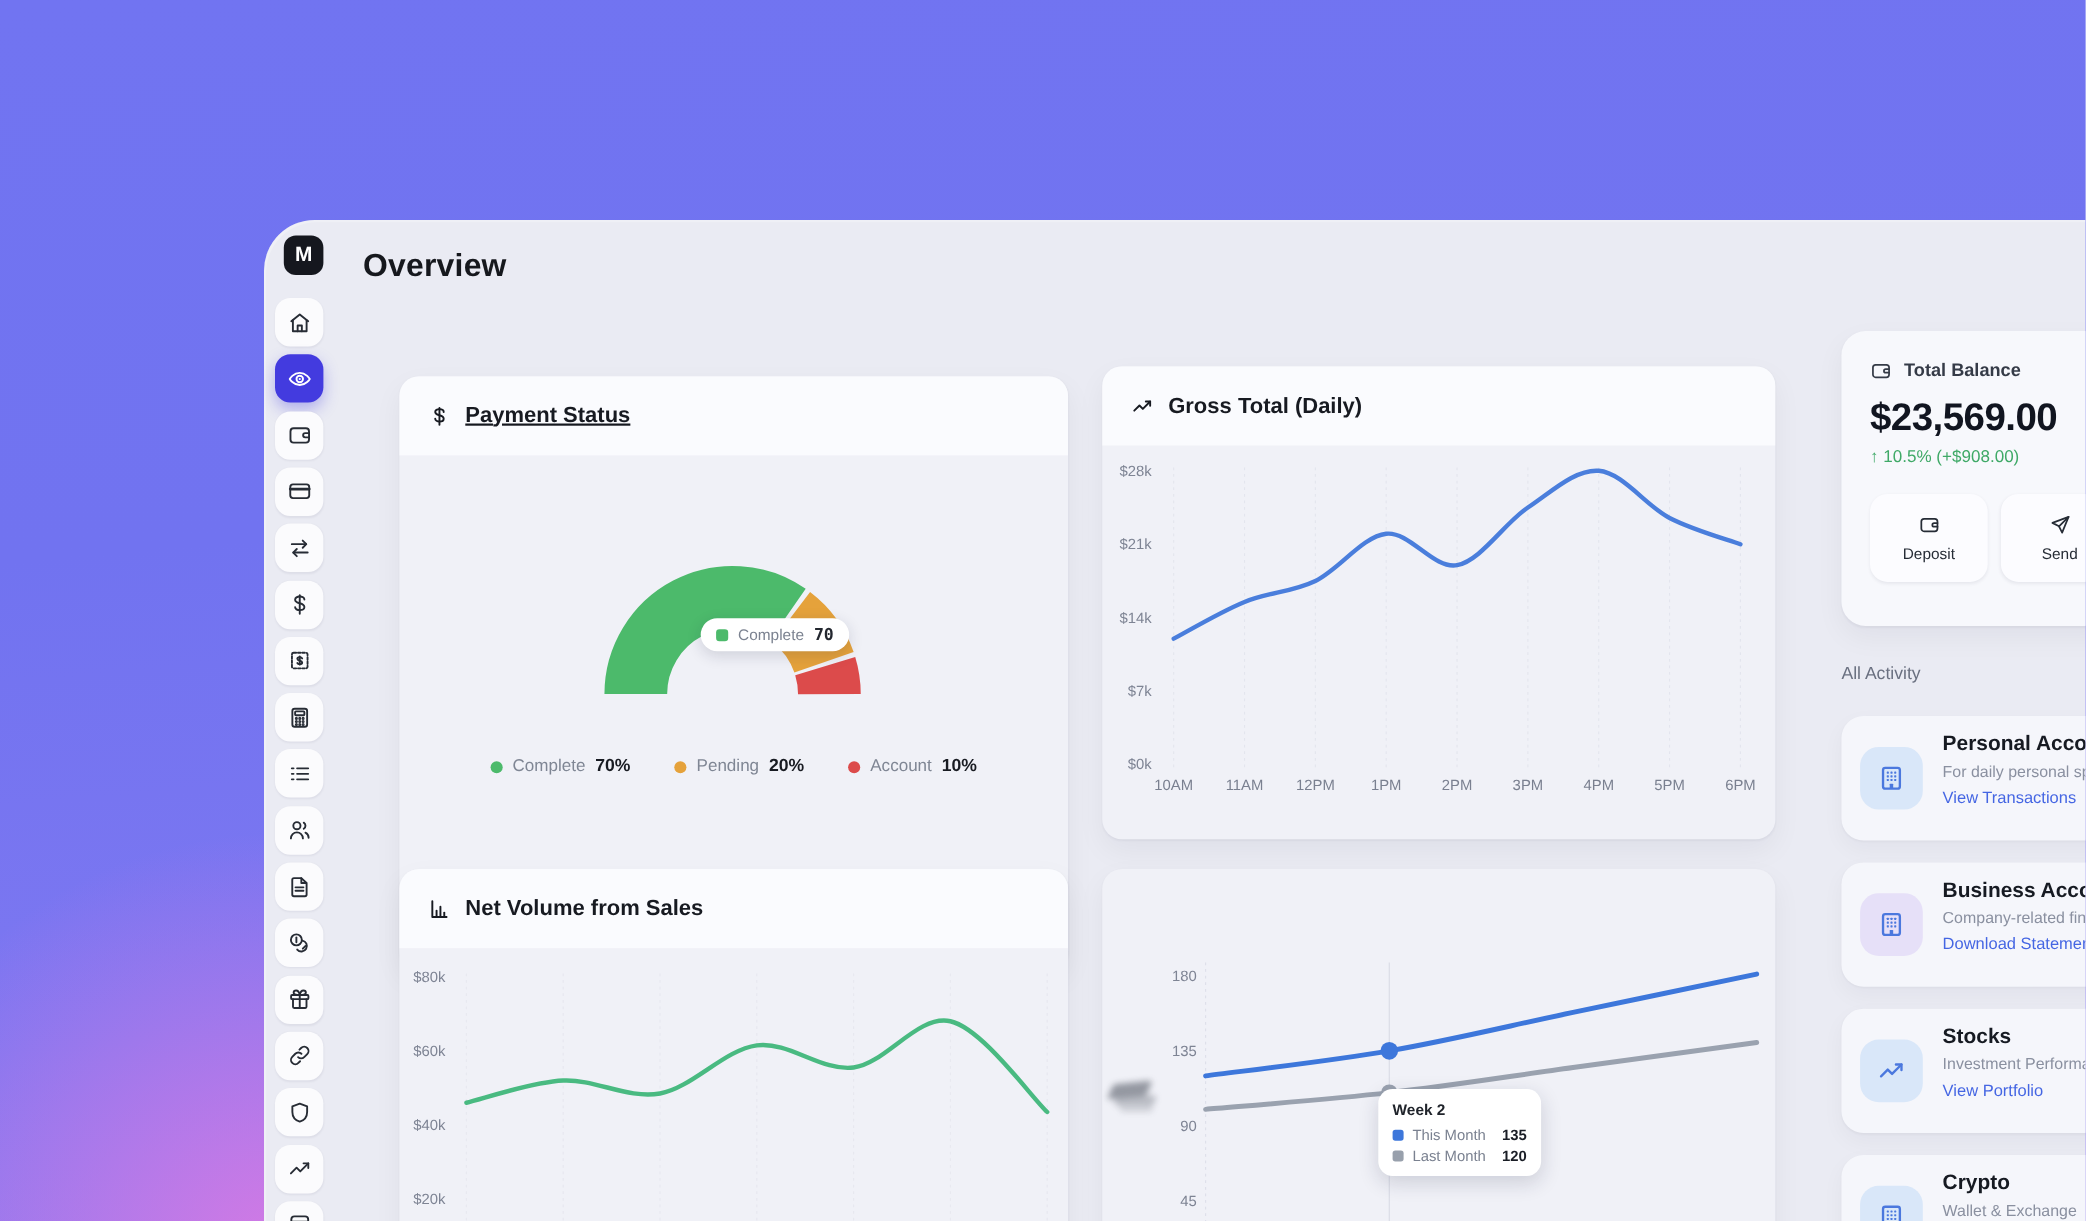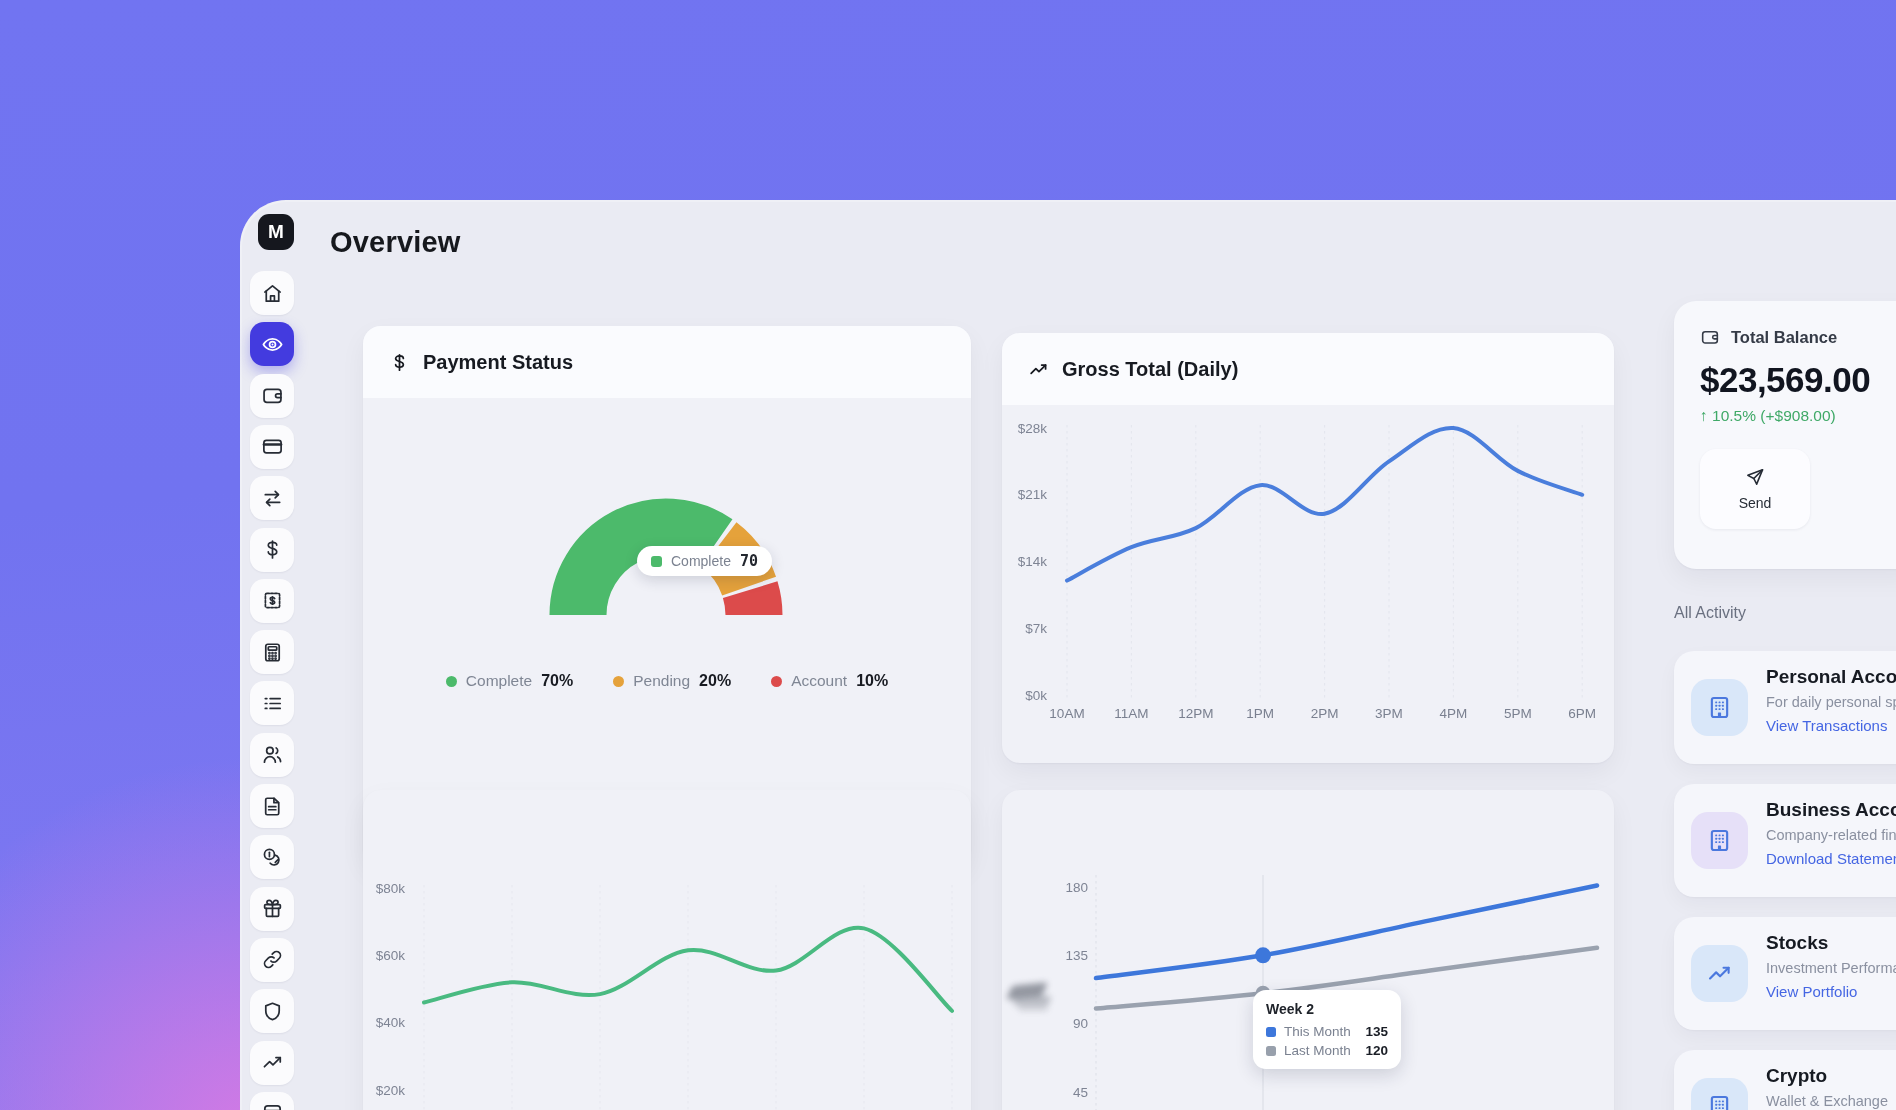--- a/index.html
+++ b/index.html
@@ -229,21 +229,21 @@
         </svg>
       </div>
       <div class="side-btn" style="top: 891.8px;">
         <svg width="23" height="23" viewBox="0 0 24 24" fill="none" stroke="currentColor" stroke-width="1.8" stroke-linecap="round" stroke-linejoin="round">
           <rect x="4" y="4" width="16" height="16" rx="3"></rect>
           <path d="M4 9h16"></path>
         </svg>
       </div>
     </nav>
 
-  <section class="card" style="left:123px; top:126px; width:608px; height:540px;">
+  <section class="card" style="left:123px; top:142px; width:608px; height:540px;text-decoration:underline;">
     <div class="card-head">
       <span id="ph-ic" style="display:flex">
           <svg width="21" height="21" viewBox="0 0 24 24" fill="none" stroke="currentColor" stroke-width="2" stroke-linecap="round" stroke-linejoin="round">
             <path d="M12 3.2v17.6"></path>
             <path d="M16.4 7.4c0-1.8-2-2.9-4.4-2.9s-4.4 1.1-4.4 3c0 4.4 8.8 2.3 8.8 6.9 0 1.9-2 3-4.4 3s-4.4-1.1-4.4-2.9"></path>
           </svg>
         </span>
       <span>Payment Status</span>
     </div>
     <svg id="gauge-svg" class="chart-svg" width="608" height="430" viewBox="0 0 608 430">
@@ -307,20 +307,31 @@
         <text x="322.6" y="385" text-anchor="middle" font-size="13.5" fill="#7A8090">2PM</text>
         <text x="387" y="385" text-anchor="middle" font-size="13.5" fill="#7A8090">3PM</text>
         <text x="451.40000000000003" y="385" text-anchor="middle" font-size="13.5" fill="#7A8090">4PM</text>
         <text x="515.8000000000001" y="385" text-anchor="middle" font-size="13.5" fill="#7A8090">5PM</text>
         <text x="580.2" y="385" text-anchor="middle" font-size="13.5" fill="#7A8090">6PM</text>
         <path d="M65 247.6C75.7 242.0 107.9 222.9 129.4 214.2C150.9 205.4 172.3 205.4 193.8 195.1C215.3 184.8 236.7 154.6 258.20000000000005 152.2C279.7 149.8 301.1 184.8 322.6 180.8C344.1 176.8 365.5 142.7 387 128.4C408.5 114.1 429.9 93.4 451.40000000000003 95C472.9 96.6 494.3 126.8 515.8000000000001 137.9C537.3 149.0 569.5 157.8 580.2 161.8" stroke="#4A7EDC" stroke-width="4" fill="none" stroke-linecap="round"></path>
       </svg>
   </section>
 
   <section class="card" style="left:123px; top:590px; width:608px; height:400px;">
+    <div class="card-head">
+      <span id="nv-ic" style="display:flex">
+          <svg width="21" height="21" viewBox="0 0 24 24" fill="none" stroke="currentColor" stroke-width="2" stroke-linecap="round" stroke-linejoin="round">
+            <path d="M4.6 3.8v16.4h14.8"></path>
+            <path d="M9 20V13.6"></path>
+            <path d="M13 20V9.4"></path>
+            <path d="M17 20v-4.4"></path>
+          </svg>
+        </span>
+      <span>Net Volume from Sales</span>
+    </div>
     <svg id="net-svg" class="chart-svg" width="608" height="400" viewBox="0 0 608 400">
         <line x1="61" y1="95" x2="61" y2="390" stroke="#8C91AA" stroke-opacity=".09" stroke-dasharray="2.5 3.5"></line>
         <line x1="149" y1="95" x2="149" y2="390" stroke="#8C91AA" stroke-opacity=".09" stroke-dasharray="2.5 3.5"></line>
         <line x1="237" y1="95" x2="237" y2="390" stroke="#8C91AA" stroke-opacity=".09" stroke-dasharray="2.5 3.5"></line>
         <line x1="325" y1="95" x2="325" y2="390" stroke="#8C91AA" stroke-opacity=".09" stroke-dasharray="2.5 3.5"></line>
         <line x1="413" y1="95" x2="413" y2="390" stroke="#8C91AA" stroke-opacity=".09" stroke-dasharray="2.5 3.5"></line>
         <line x1="501" y1="95" x2="501" y2="390" stroke="#8C91AA" stroke-opacity=".09" stroke-dasharray="2.5 3.5"></line>
         <line x1="589" y1="95" x2="589" y2="390" stroke="#8C91AA" stroke-opacity=".09" stroke-dasharray="2.5 3.5"></line>
         <text x="42" y="102.5" text-anchor="end" font-size="13.5" fill="#7E8494">$80k</text>
         <text x="42" y="169.8" text-anchor="end" font-size="13.5" fill="#7E8494">$60k</text>
@@ -371,20 +382,27 @@
             <path d="M20.8 10.2h-3.6a2 2 0 0 0 0 4h3.6"></path>
           </svg>
         </span>
       <span>Total Balance</span>
     </div>
     <div class="bal-amount">$23,569.00</div>
     <div class="bal-change" id="bal-change" style="color: rgb(63, 169, 103);">↑ 10.5% (+$908.00)</div>
     <div class="bal-actions" id="bal-actions">
         <div class="act-btn">
           <svg width="20" height="20" viewBox="0 0 24 24" fill="none" stroke="currentColor" stroke-width="1.9" stroke-linecap="round" stroke-linejoin="round">
+            <rect x="3.2" y="5.6" width="17.6" height="13.6" rx="3"></rect>
+            <path d="M20.8 10.2h-3.6a2 2 0 0 0 0 4h3.6"></path>
+          </svg>
+          <span>Deposit</span>
+        </div>
+        <div class="act-btn">
+          <svg width="20" height="20" viewBox="0 0 24 24" fill="none" stroke="currentColor" stroke-width="1.9" stroke-linecap="round" stroke-linejoin="round">
             <path d="M21 3.4 10.6 13.8"></path>
             <path d="M21 3.4 14 20.6l-3.4-6.8L3.4 10z"></path>
           </svg>
           <span>Send</span>
         </div>
       </div>
   </aside>
 
   <div class="activity-label">All Activity</div>
   <div id="activity-list">

